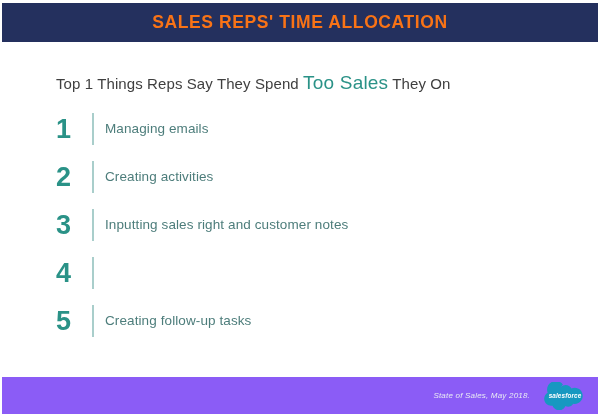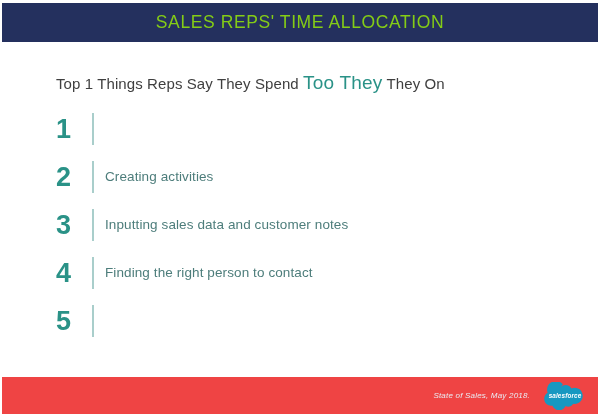--- a/index.html
+++ b/index.html
@@ -28,24 +28,24 @@
     left: 2px;
     top: 3px;
     width: 596px;
     height: 39px;
     background: #24305e;
     display: flex;
     align-items: center;
     justify-content: center;
   }
   .header-title {
-    color: #84cc16;
+    color: #f97316;
     font-family: "Liberation Sans", sans-serif;
     font-size: 17.5px;
-    font-weight: normal;
+    font-weight: bold;
     letter-spacing: 0.6px;
     text-transform: uppercase;
     white-space: nowrap;
   }
 
   
   .subtitle {
     position: absolute;
     left: 56px;
     top: 72px;
@@ -101,21 +101,21 @@
     letter-spacing: 0.1px;
   }
 
   
   .footer-bar {
     position: absolute;
     left: 2px;
     bottom: 2px;
     width: 596px;
     height: 37px;
-    background: #ef4444;
+    background: #8b5cf6;
     display: flex;
     align-items: center;
     justify-content: flex-end;
     padding-right: 10px;
     box-sizing: border-box;
   }
   .footer-source {
     color: #e9ecf3;
     font-family: "Liberation Sans", sans-serif;
     font-style: italic;
@@ -154,51 +154,52 @@
 </head>
 <body>
 
 <div id="infographic">
 
   <div class="header-bar">
     <div class="header-title">SALES REPS' TIME ALLOCATION</div>
   </div>
 
   <div class="subtitle">
-    <span>Top 1 Things Reps Say They Spend </span><span class="emphasis">Too They</span><span> They On</span>
+    <span>Top 1 Things Reps Say They Spend </span><span class="emphasis">Too Sales</span><span> They On</span>
   </div>
 
   <div class="rank-list">
 
     <div class="rank-row">
       <div class="rank-number">1</div>
       <div class="rank-divider"></div>
+      <div class="rank-label">Managing emails</div>
     </div>
 
     <div class="rank-row">
       <div class="rank-number">2</div>
       <div class="rank-divider"></div>
       <div class="rank-label">Creating activities</div>
     </div>
 
     <div class="rank-row">
       <div class="rank-number">3</div>
       <div class="rank-divider"></div>
-      <div class="rank-label">Inputting sales data and customer notes</div>
+      <div class="rank-label">Inputting sales right and customer notes</div>
     </div>
 
     <div class="rank-row">
       <div class="rank-number">4</div>
       <div class="rank-divider"></div>
-      <div class="rank-label">Finding the right person to contact</div>
     </div>
 
     <div class="rank-row">
       <div class="rank-number">5</div>
       <div class="rank-divider"></div>
+      <div class="rank-label">Creating follow-up tasks</div>
     </div>
 
   </div>
 
   <div class="footer-bar">
     <div class="footer-source">State of Sales, May 2018.</div>
     <div class="footer-logo">
       <svg width="46" height="28" viewBox="0 0 46 28" xmlns="http://www.w3.org/2000/svg" aria-hidden="true">
         <path d="M18.2 6.6c1.3-1.4 3.1-2.2 5.1-2.2 2.7 0 5 1.5 6.3 3.7 1.1-0.5 2.3-0.8 3.6-0.8 4.8 0 8.7 3.9 8.7 8.8s-3.9 8.8-8.7 8.8c-0.6 0-1.2-0.1-1.7-0.2-1.1 2-3.2 3.3-5.6 3.3-1 0-2-0.2-2.8-0.7-1.1 2.7-3.8 4.6-6.9 4.6-3.2 0-6-2.1-7.1-5-0.4 0.1-0.9 0.1-1.4 0.1C3.4 27 0 23.6 0 19.4c0-2.8 1.5-5.3 3.8-6.6-0.5-1.1-0.7-2.2-0.7-3.5C3.1 4.3 7.4 0 12.7 0c3.1 0 5.9 1.5 7.6 3.8" transform="translate(2.2,-1.0) scale(0.92)" fill="#1798c1"></path>
       </svg>

